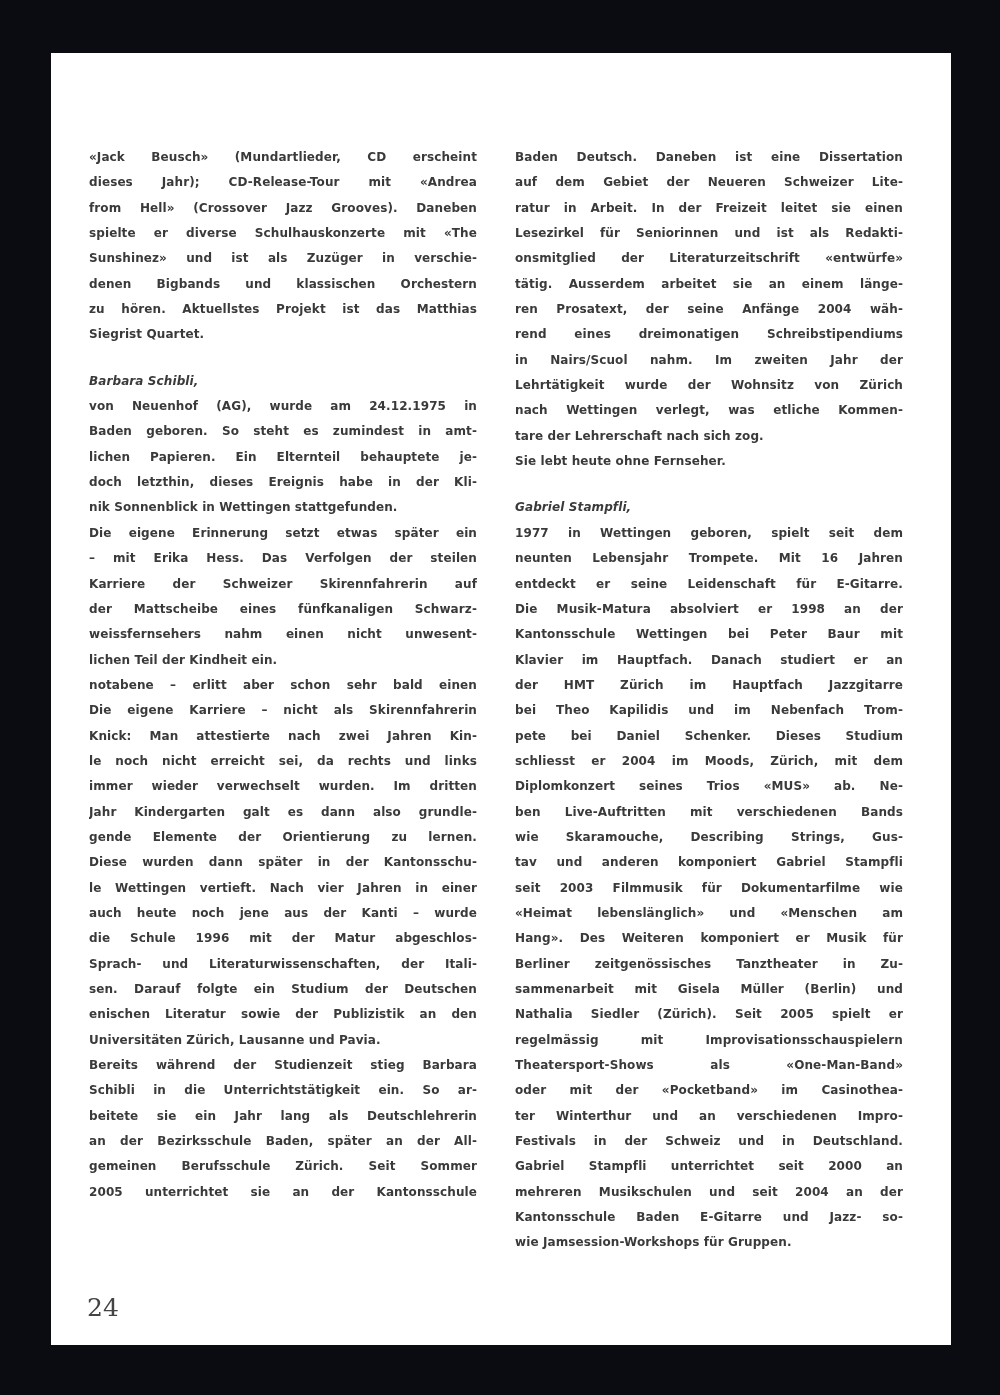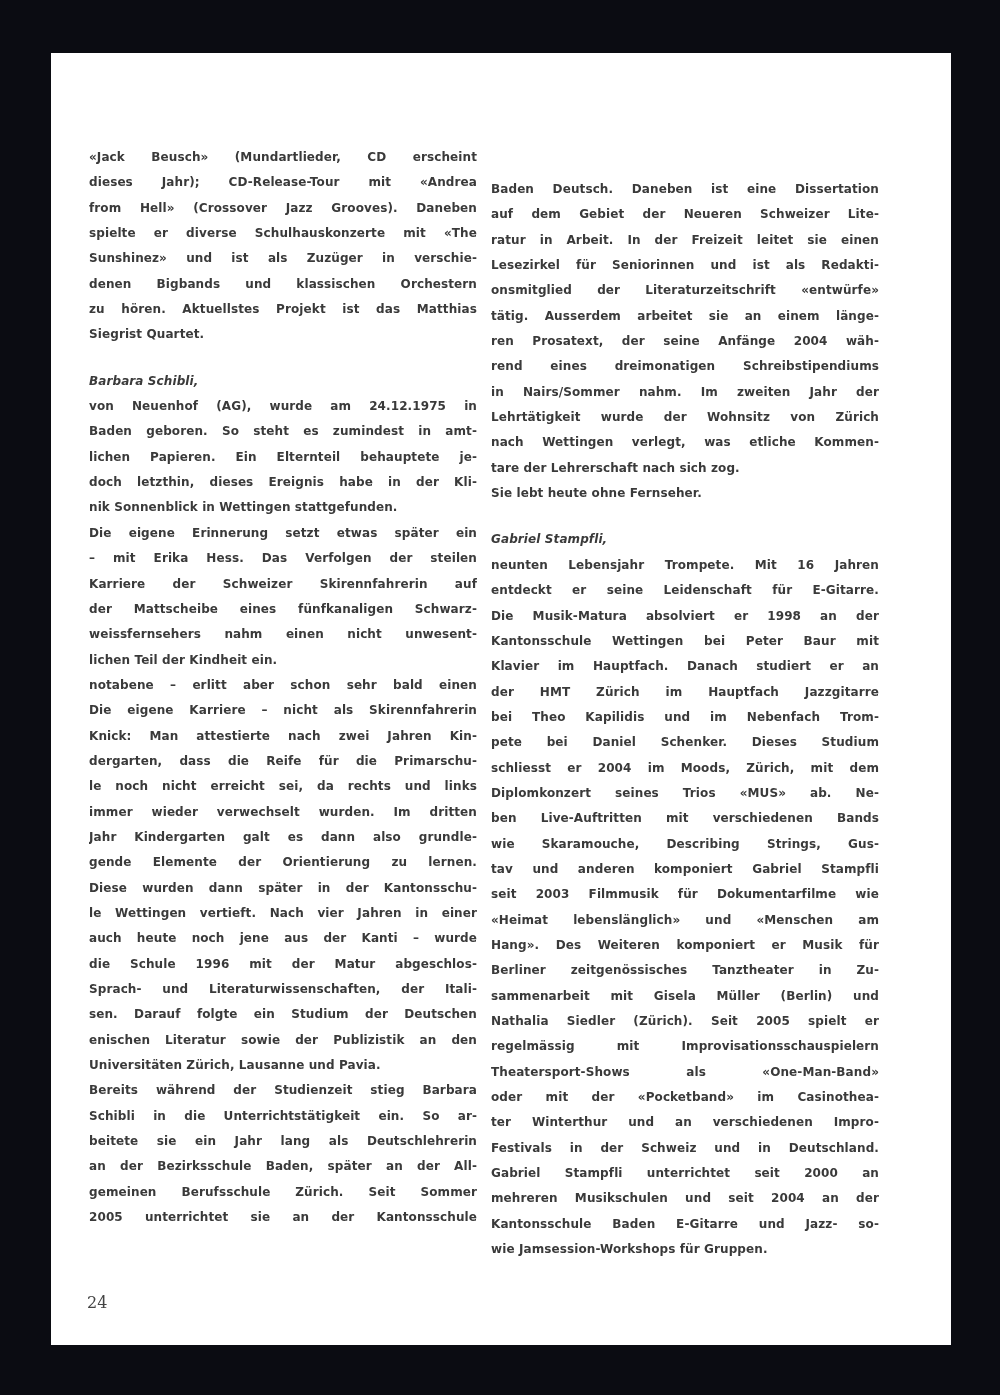--- a/index.html
+++ b/index.html
@@ -19,38 +19,38 @@
   .col {
     position: absolute;
     top: 92px;
     width: 388px;
     color: #3a3a3a;
     font-size: 12px;
     letter-spacing: 0.1px;
     font-weight: bold;
   }
   .col.left { left: 38px; }
-  .col.right { left: 440px; margin-top: 32px; }
+  .col.right { left: 464px; }
   .ln {
     display: block;
     height: 25.35px;
     line-height: 25.35px;
     white-space: nowrap;
     text-align: justify;
     text-align-last: justify;
     overflow: hidden;
   }
   .ln.last { text-align: right; text-align-last: left; }
   .gap { display: block; height: 21px; }
   .name { font-style: italic; }
   .pagenum {
     position: absolute;
     left: 36px; top: 1240px;
     font-family: "DejaVu Serif", "Liberation Serif", serif;
-    font-size: 16px;
+    font-size: 25px;
     color: #444;
   }
 </style>
 </head>
 <body>
 
 <div class="page">
 
   <div class="col left">
     <div>
@@ -80,21 +80,20 @@
       <span class="ln">– mit Erika Hess. Das Verfolgen der steilen</span>
       <span class="ln">Karriere der Schweizer Skirennfahrerin auf</span>
       <span class="ln">der Mattscheibe eines fünfkanaligen Schwarz-</span>
       <span class="ln">weissfernsehers nahm einen nicht unwesent-</span>
       <span class="ln last">lichen Teil der Kindheit ein.</span>
     </div>
     <div>
       <span class="ln">notabene – erlitt aber schon sehr bald einen</span>
       <span class="ln">Die eigene Karriere – nicht als Skirennfahrerin</span>
       <span class="ln">Knick: Man attestierte nach zwei Jahren Kin-</span>
-      <span class="ln">dergarten, dass die Reife für die Primarschu-</span>
       <span class="ln">le noch nicht erreicht sei, da rechts und links</span>
       <span class="ln">immer wieder verwechselt wurden. Im dritten</span>
       <span class="ln">Jahr Kindergarten galt es dann also grundle-</span>
       <span class="ln">gende Elemente der Orientierung zu lernen.</span>
       <span class="ln">Diese wurden dann später in der Kantonsschu-</span>
       <span class="ln">le Wettingen vertieft. Nach vier Jahren in einer</span>
       <span class="ln">auch heute noch jene aus der Kanti – wurde</span>
       <span class="ln">die Schule 1996 mit der Matur abgeschlos-</span>
       <span class="ln">Sprach- und Literaturwissenschaften, der Itali-</span>
       <span class="ln">sen. Darauf folgte ein Studium der Deutschen</span>
@@ -114,32 +113,33 @@
   <div class="col right">
     <div>
       <span class="ln">Baden Deutsch. Daneben ist eine Dissertation</span>
       <span class="ln">auf dem Gebiet der Neueren Schweizer Lite-</span>
       <span class="ln">ratur in Arbeit. In der Freizeit leitet sie einen</span>
       <span class="ln">Lesezirkel für Seniorinnen und ist als Redakti-</span>
       <span class="ln">onsmitglied der Literaturzeitschrift «entwürfe»</span>
       <span class="ln">tätig. Ausserdem arbeitet sie an einem länge-</span>
       <span class="ln">ren Prosatext, der seine Anfänge 2004 wäh-</span>
       <span class="ln">rend eines dreimonatigen Schreibstipendiums</span>
-      <span class="ln">in Nairs/Sommer nahm. Im zweiten Jahr der</span>
+      <span class="ln">in Nairs/Scuol nahm. Im zweiten Jahr der</span>
       <span class="ln">Lehrtätigkeit wurde der Wohnsitz von Zürich</span>
       <span class="ln">nach Wettingen verlegt, was etliche Kommen-</span>
       <span class="ln last">tare der Lehrerschaft nach sich zog.</span>
     </div>
     <span class="ln last">Sie lebt heute ohne Fernseher.</span>
 
     <span class="gap"></span>
 
     <span class="ln last name">Gabriel Stampfli,</span>
 
     <div>
+      <span class="ln">1977 in Wettingen geboren, spielt seit dem</span>
       <span class="ln">neunten Lebensjahr Trompete. Mit 16 Jahren</span>
       <span class="ln">entdeckt er seine Leidenschaft für E-Gitarre.</span>
       <span class="ln">Die Musik-Matura absolviert er 1998 an der</span>
       <span class="ln">Kantonsschule Wettingen bei Peter Baur mit</span>
       <span class="ln">Klavier im Hauptfach. Danach studiert er an</span>
       <span class="ln">der HMT Zürich im Hauptfach Jazzgitarre</span>
       <span class="ln">bei Theo Kapilidis und im Nebenfach Trom-</span>
       <span class="ln">pete bei Daniel Schenker. Dieses Studium</span>
       <span class="ln">schliesst er 2004 im Moods, Zürich, mit dem</span>
       <span class="ln">Diplomkonzert seines Trios «MUS» ab. Ne-</span>

